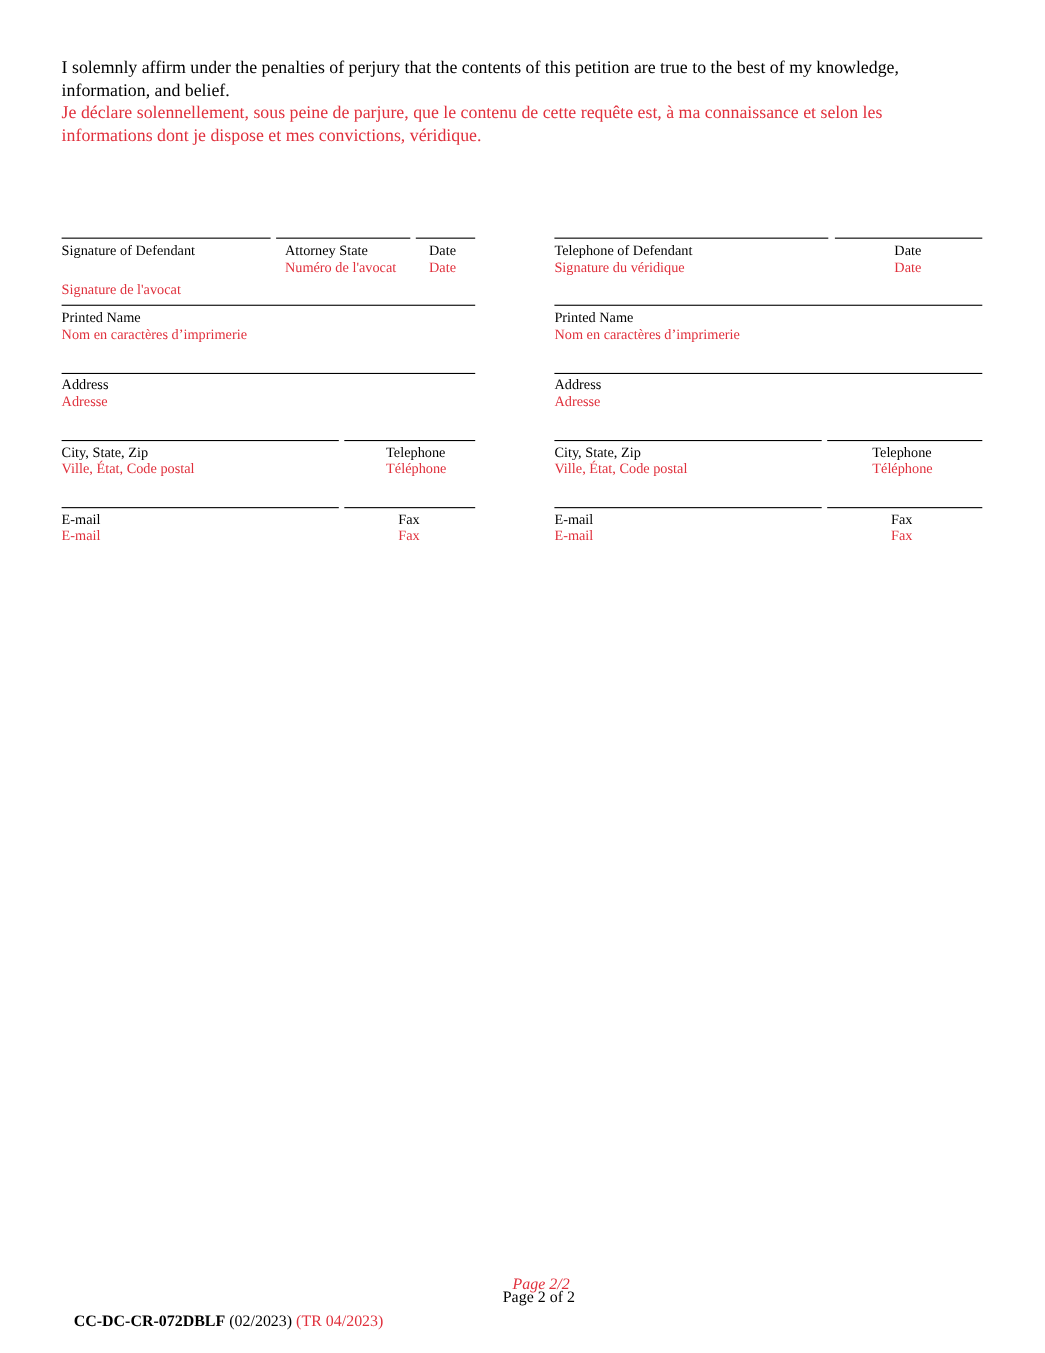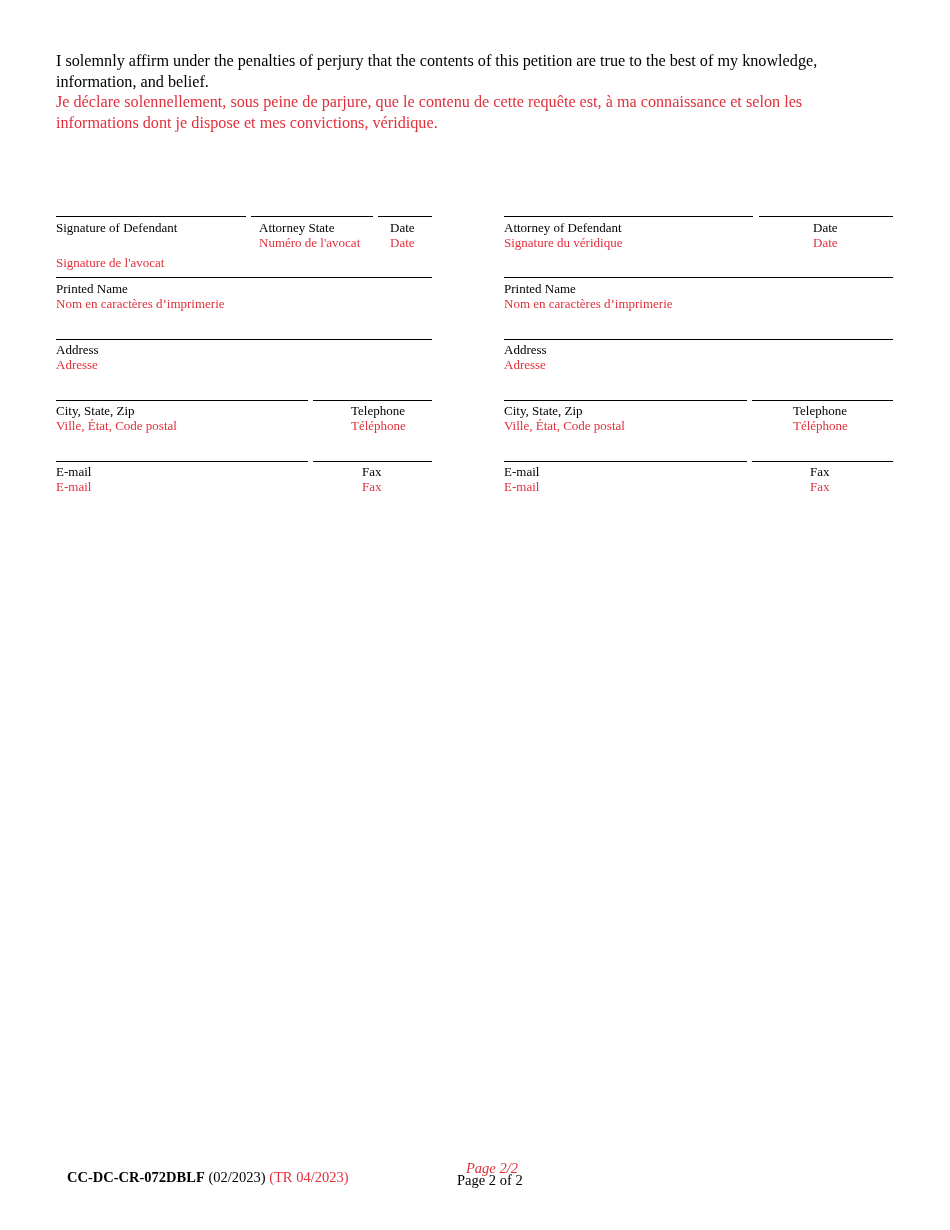--- a/index.html
+++ b/index.html
@@ -45,21 +45,21 @@
 
 <div class="line" style="top:461px;left:56px;width:252px;"></div>
 <div class="line" style="top:461px;left:313px;width:119px;"></div>
 <div class="lbl" style="top:464px;left:56px;">E-mail</div>
 <div class="lbl red" style="top:479px;left:56px;">E-mail</div>
 <div class="lbl" style="top:464px;left:362px;">Fax</div>
 <div class="lbl red" style="top:479px;left:362px;">Fax</div>
 
 <div class="line" style="top:216px;left:504px;width:249px;"></div>
 <div class="line" style="top:216px;left:759px;width:134px;"></div>
-<div class="lbl" style="top:220px;left:504px;">Attorney of Defendant</div>
+<div class="lbl" style="top:220px;left:504px;">Telephone of Defendant</div>
 <div class="lbl red" style="top:235px;left:504px;">Signature du véridique</div>
 <div class="lbl" style="top:220px;left:813px;">Date</div>
 <div class="lbl red" style="top:235px;left:813px;">Date</div>
 
 <div class="line" style="top:277px;left:504px;width:389px;"></div>
 <div class="lbl" style="top:281px;left:504px;">Printed Name</div>
 <div class="lbl red" style="top:296px;left:504px;">Nom en caractères d’imprimerie</div>
 
 <div class="line" style="top:339px;left:504px;width:389px;"></div>
 <div class="lbl" style="top:342px;left:504px;">Address</div>
@@ -72,19 +72,19 @@
 <div class="lbl" style="top:403px;left:793px;">Telephone</div>
 <div class="lbl red" style="top:418px;left:793px;">Téléphone</div>
 
 <div class="line" style="top:461px;left:504px;width:243px;"></div>
 <div class="line" style="top:461px;left:752px;width:141px;"></div>
 <div class="lbl" style="top:464px;left:504px;">E-mail</div>
 <div class="lbl red" style="top:479px;left:504px;">E-mail</div>
 <div class="lbl" style="top:464px;left:810px;">Fax</div>
 <div class="lbl red" style="top:479px;left:810px;">Fax</div>
 
-<div class="footer" style="top:1168px;left:67px;">
+<div class="footer" style="top:1192px;left:67px;">
   <span class="bold">CC-DC-CR-072DBLF</span>
   <span>(02/2023)</span>
   <span class="red">(TR 04/2023)</span>
 </div>
 <div class="footer" style="top:1140px;left:457px;margin-top:31px;">Page 2 of 2</div>
 <div class="footer red" style="top:1159px;left:466px;font-style:italic;">Page 2/2</div>
 
 </body></html>

